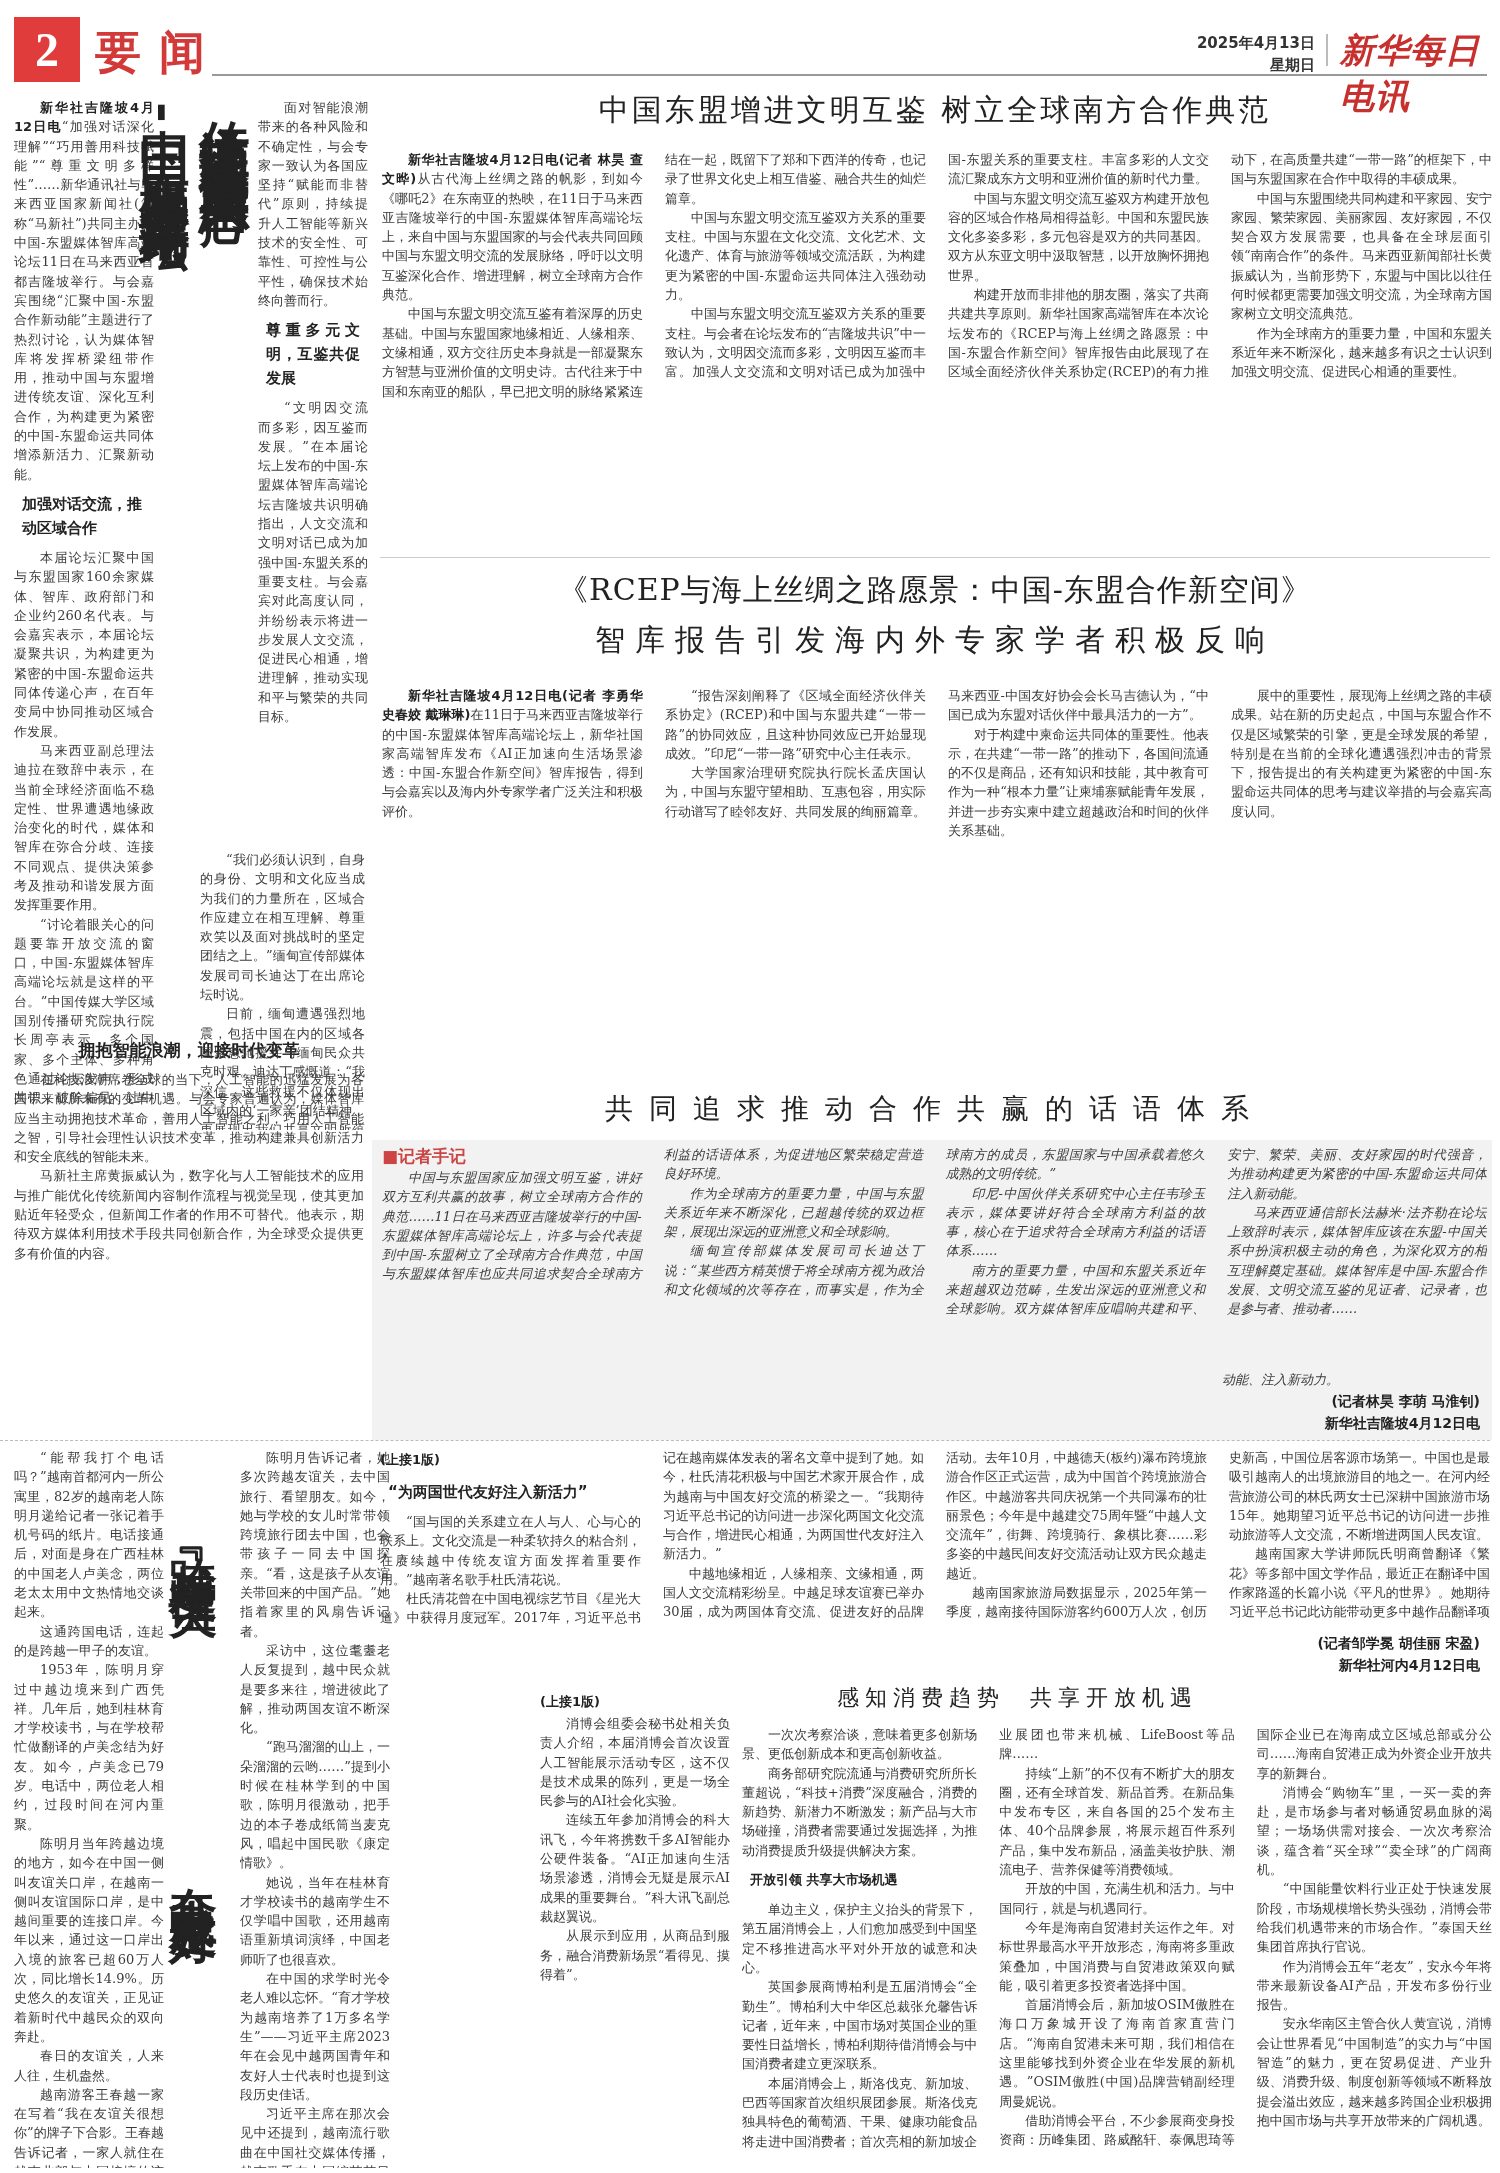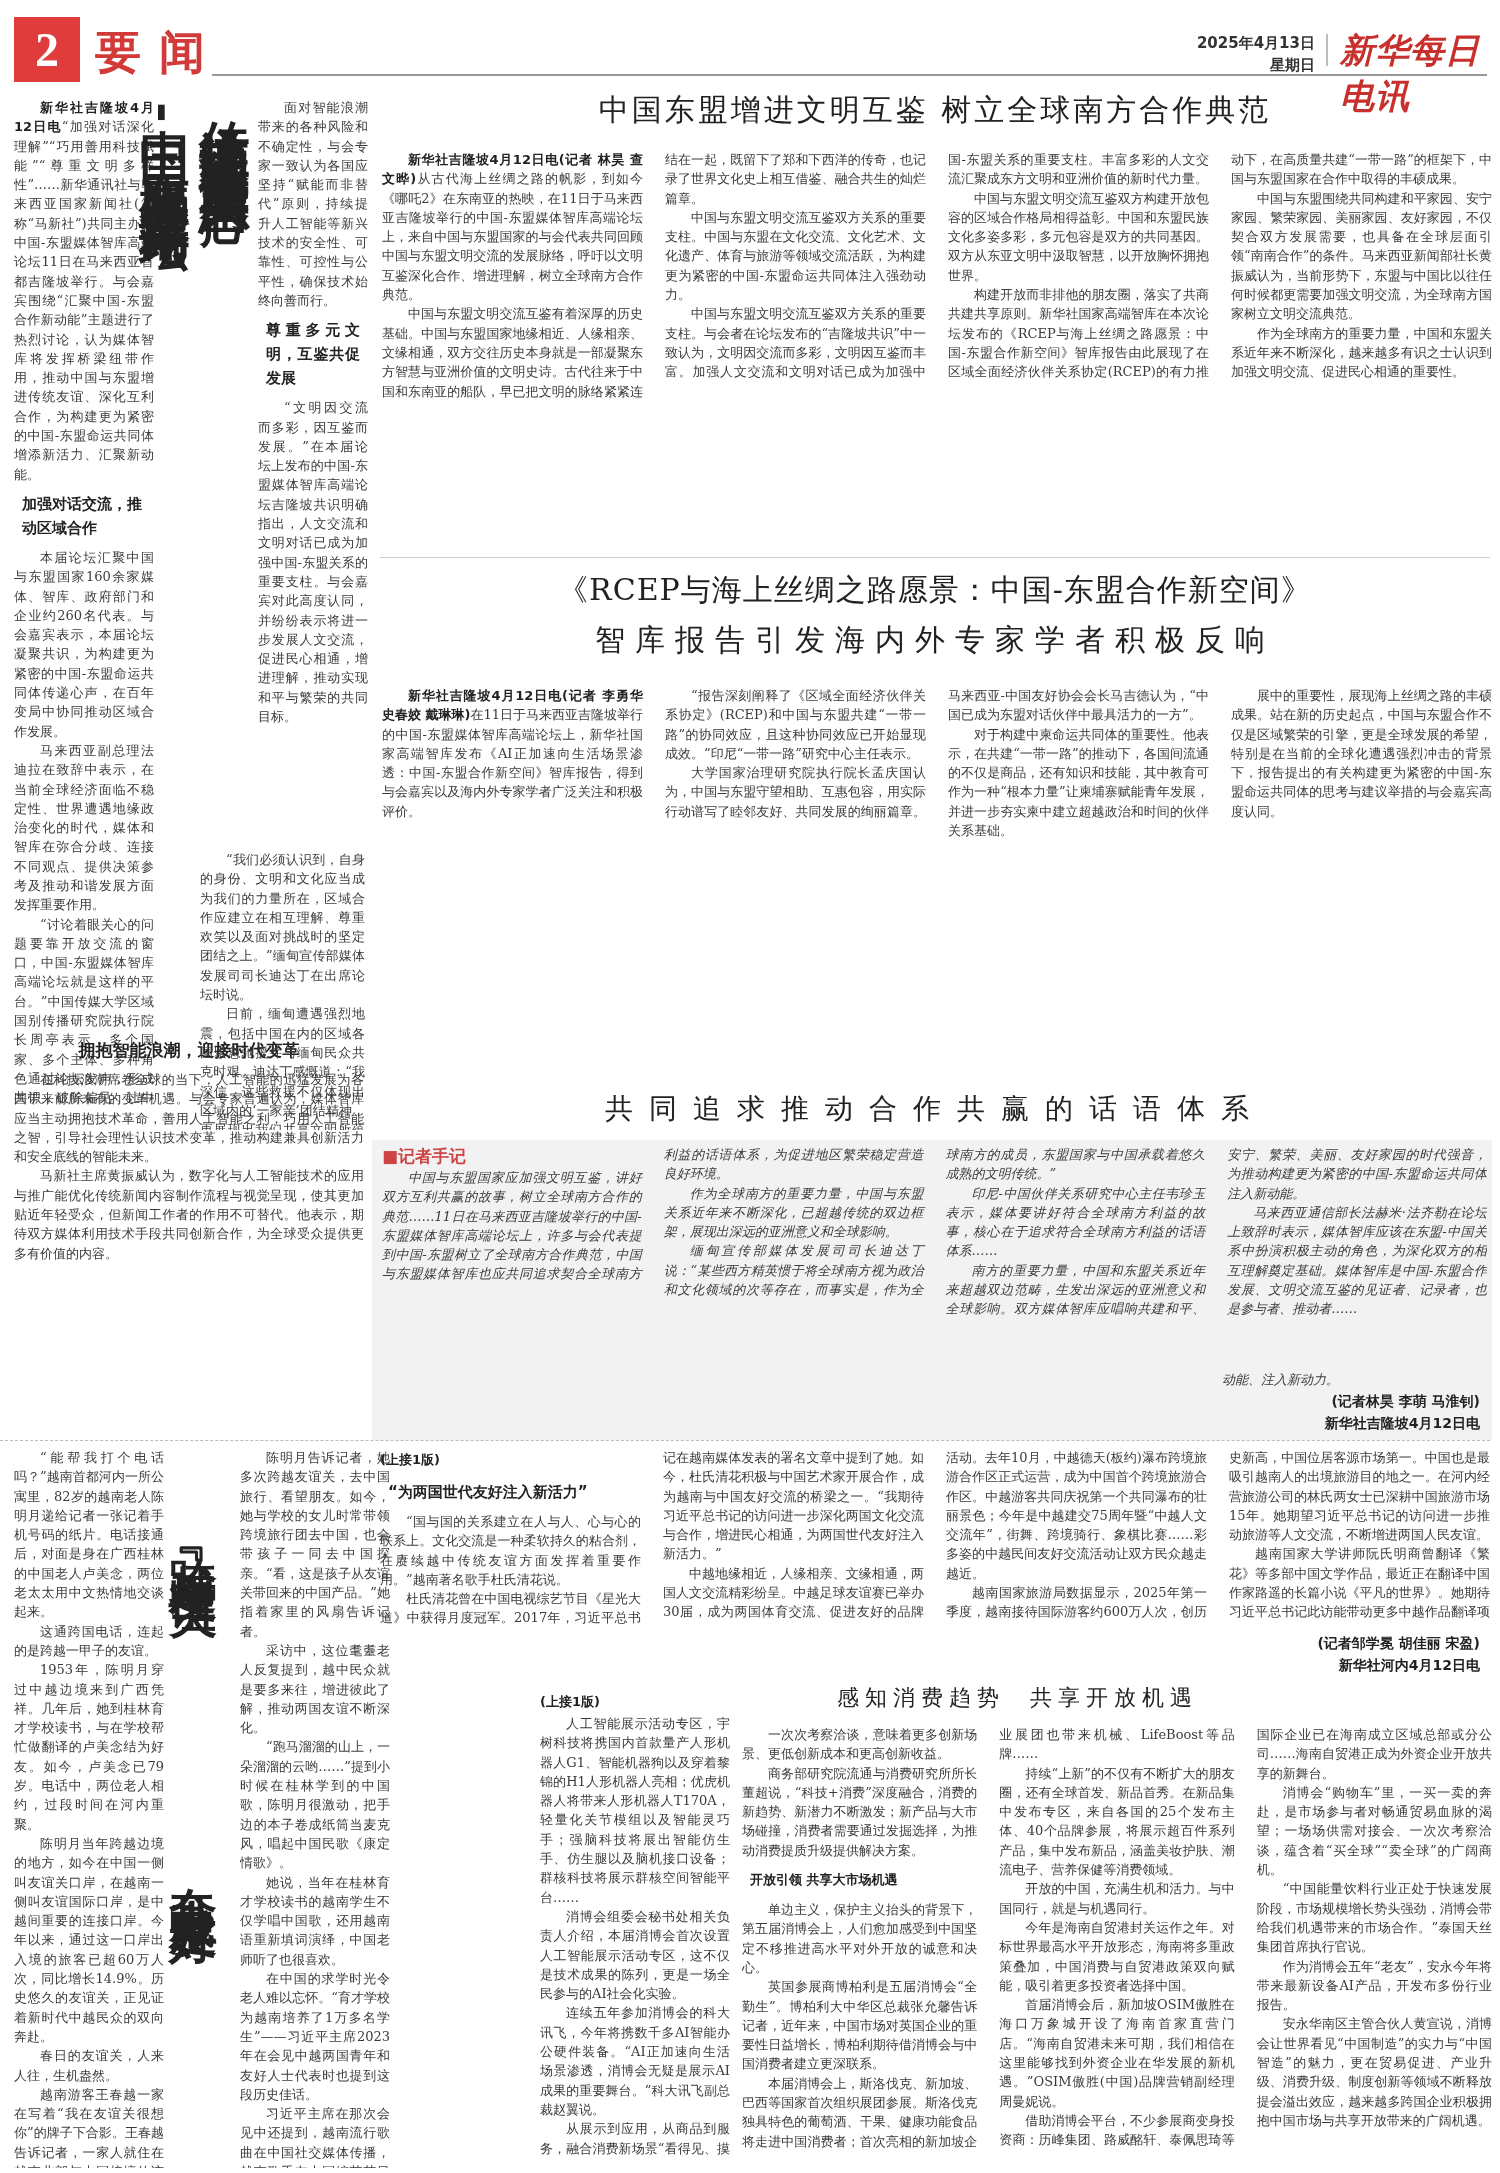--- a/index.html
+++ b/index.html
@@ -138,21 +138,20 @@
   <p>越南国家大学讲师阮氏明商曾翻译《繁花》等多部中国文学作品，最近正在翻译中国作家路遥的长篇小说《平凡的世界》。她期待习近平总书记此访能带动更多中越作品翻译项目，从而“使更多越南文艺成果呈现给中国民众”。</p>
 
 </div>
 <div class="abs byline" style="left:1180px;top:1632px;width:300px">
   <div>(记者邹学冕 胡佳丽 宋盈)</div>
   <div>新华社河内4月12日电</div>
 </div>
 
 <div class="abs col" style="left:540px;top:1690px;width:190px;height:470px">
   <div class="subhead" style="margin:0;font-size:13px">(上接1版)</div>
-  <p>人工智能展示活动专区，宇树科技将携国内首款量产人形机器人G1、智能机器狗以及穿着黎锦的H1人形机器人亮相；优虎机器人将带来人形机器人T170A，轻量化关节模组以及智能灵巧手；强脑科技将展出智能仿生手、仿生腿以及脑机接口设备；群核科技将展示群核空间智能平台……</p>
   <p>消博会组委会秘书处相关负责人介绍，本届消博会首次设置人工智能展示活动专区，这不仅是技术成果的陈列，更是一场全民参与的AI社会化实验。</p>
   <p>连续五年参加消博会的科大讯飞，今年将携数千多AI智能办公硬件装备。“AI正加速向生活场景渗透，消博会无疑是展示AI成果的重要舞台。”科大讯飞副总裁赵翼说。</p>
   <p>从展示到应用，从商品到服务，融合消费新场景“看得见、摸得着”。</p>
 
 </div>
 <div class="abs hhead" style="left:745px;top:1683px;width:260px;font-size:22px;text-align:right;letter-spacing:6px">感知消费趋势</div>
 <div class="abs hhead" style="left:1030px;top:1683px;width:260px;font-size:22px;text-align:left;letter-spacing:6px">共享开放机遇</div>
 <div class="abs col" style="left:742px;top:1725px;width:750px;height:440px;column-count:3;column-gap:22px">
   <p>一次次考察洽谈，意味着更多创新场景、更低创新成本和更高创新收益。</p>
   <p>商务部研究院流通与消费研究所所长董超说，“科技+消费”深度融合，消费的新趋势、新潜力不断激发；新产品与大市场碰撞，消费者需要通过发掘选择，为推动消费提质升级提供解决方案。</p>

